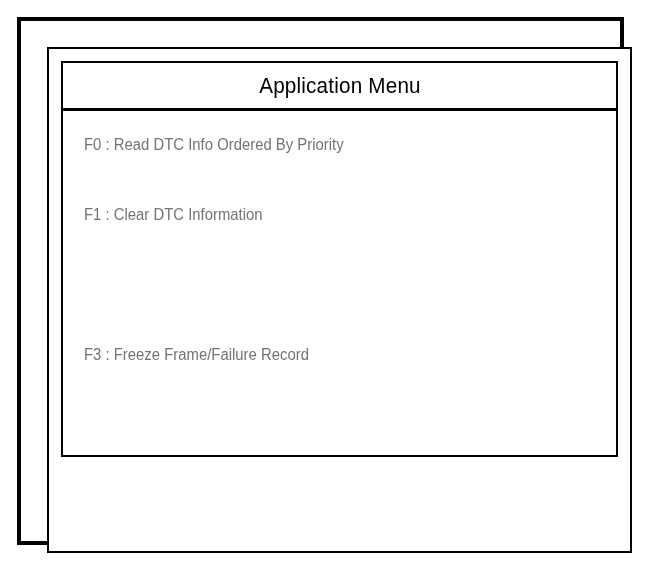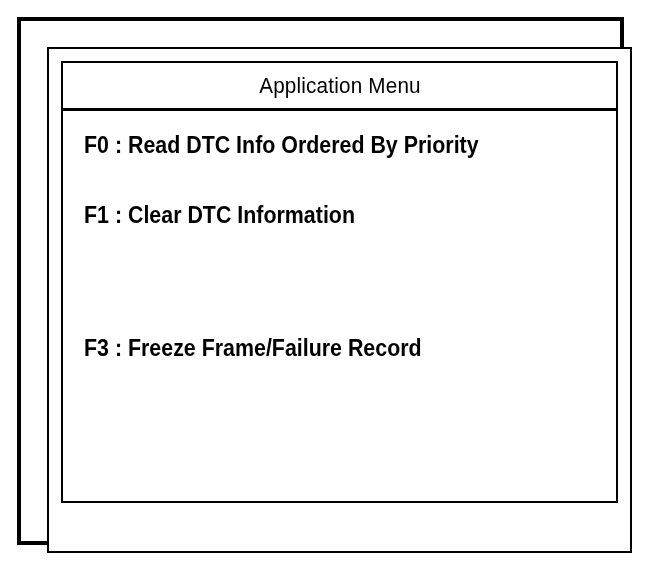--- a/index.html
+++ b/index.html
@@ -39,21 +39,21 @@
     border: 2px solid #000000;
     background: #ffffff;
   }
 
   
   .menu-panel {
     position: absolute;
     left: 40px;
     top: 40px;
     width: 557px;
-    height: 442px;
+    height: 396px;
     box-sizing: border-box;
     border: 2px solid #000000;
     background: #ffffff;
     display: flex;
     flex-direction: column;
   }
 
   
   .menu-titlebar {
     height: 48px;
@@ -82,34 +82,34 @@
     list-style: none;
     position: relative;
   }
   .menu-item {
     position: absolute;
     left: 21px;
     height: 30px;
     display: flex;
     align-items: center;
     white-space: nowrap;
-    font-size: 23px;
-    font-weight: 700;
+    font-size: 16px;
+    font-weight: 400;
     line-height: 1;
-    color: #000000;
+    color: #737373;
   }
   .menu-item-label {
     transform: scaleX(0.93);
     transform-origin: left center;
     display: inline-block;
   }
   .menu-item.row-0 { top: 19px; }
   .menu-item.row-1 { top: 89px; }
   .menu-item.row-2 { top: 159px; }
-  .menu-item.row-3 { top: 222px; justify-content: center; }
+  .menu-item.row-3 { top: 229px; justify-content: center; }
 </style>
 </head>
 <body>
 
 <div class="outer-frame">
   <div class="middle-frame"></div>
 
   <div class="menu-panel">
 
     <div class="menu-titlebar">

